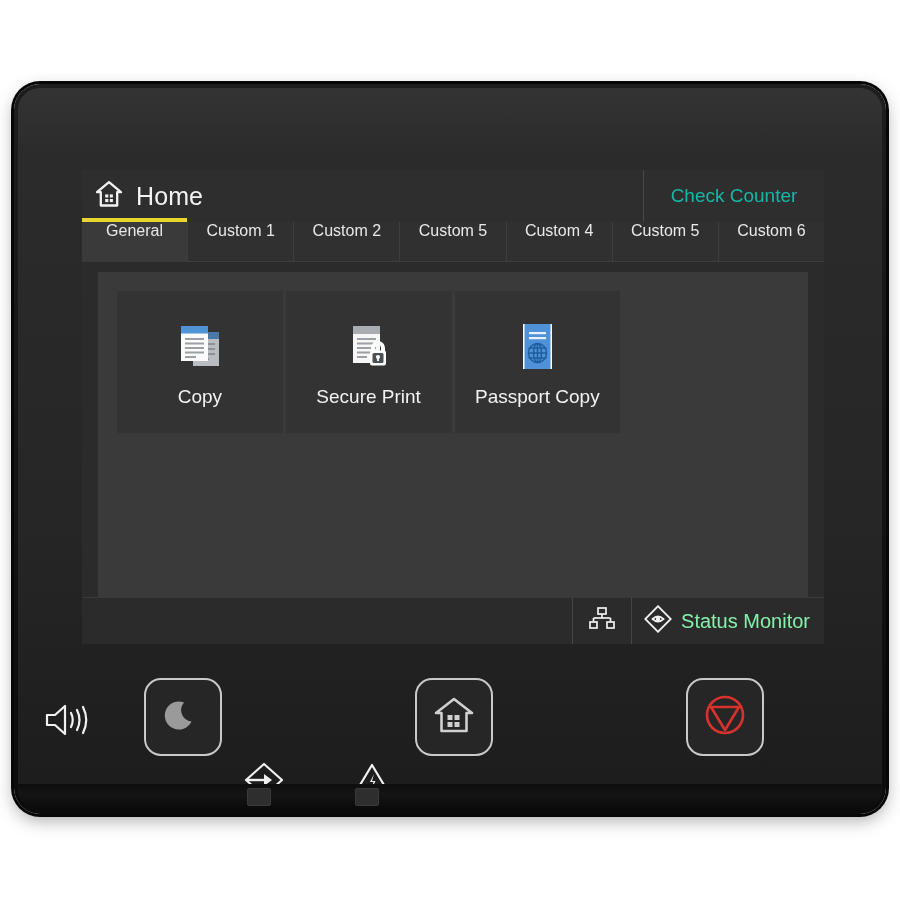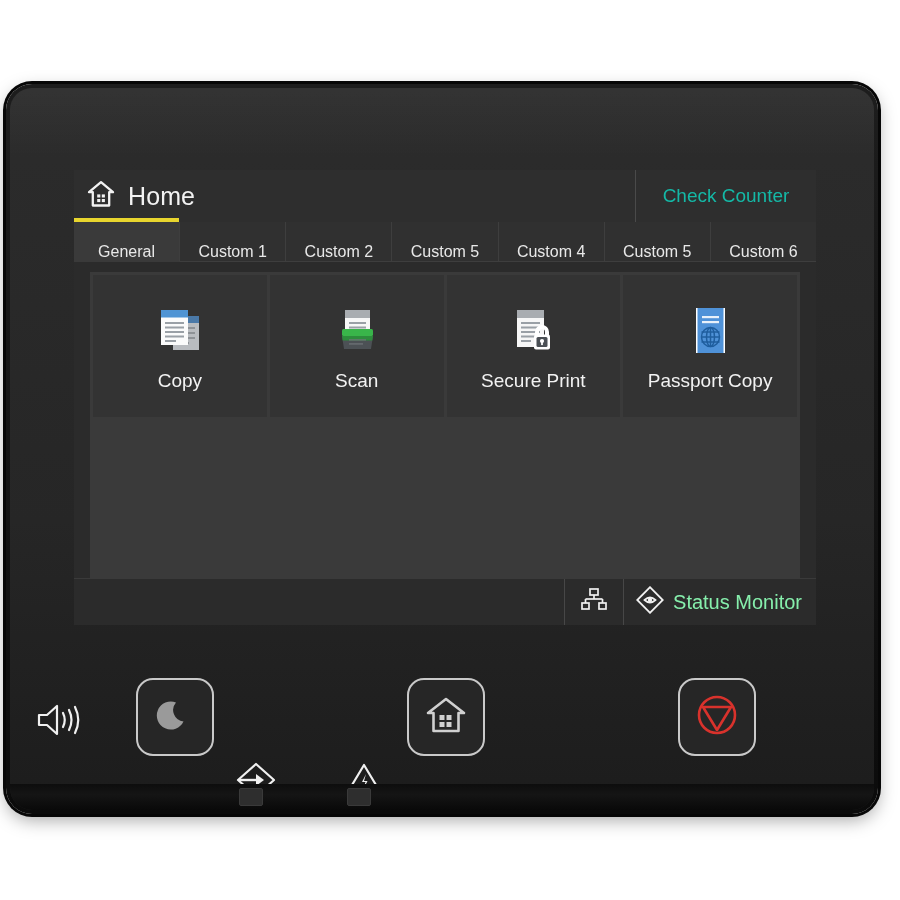--- a/index.html
+++ b/index.html
@@ -11,21 +11,21 @@
     width: 900px;
     height: 900px;
     font-family: "Liberation Sans", sans-serif;
     overflow: hidden;
     position: relative;
   }
 
   
   #device {
     position: absolute;
-    left: 6px;
+    left: 14px;
     top: 84px;
     width: 872px;
     height: 730px;
     background: linear-gradient(180deg, #1d1d1d 0%, #141414 55%, #0b0b0b 100%);
     border-radius: 26px;
     box-shadow: 0 0 0 3px #070707, 0 6px 18px rgba(0,0,0,0.35);
   }
   #device-inner {
     position: absolute;
     inset: 4px;
@@ -109,21 +109,21 @@
   #tab-bar {
     display: flex;
     height: 40px;
     flex: 0 0 auto;
     background: #242424;
   }
   .tab {
     flex: 1 1 0;
     position: relative;
     display: flex;
-    align-items: flex-end;
+    align-items: flex-start;
     justify-content: center;
     color: #e8e8e8;
     font-size: 16px;
     background: #303030;
     border-right: 1px solid #3e3e3e;
     border-bottom: 1px solid #3e3e3e;
   }
   .tab:last-child { border-right: none; }
   .tab.active {
     background: #3a3a3a;
@@ -145,21 +145,21 @@
     display: flex;
     justify-content: center;
   }
   #app-grid {
     width: 710px;
     background: #3a3a3a;
     display: grid;
     grid-template-columns: repeat(4, 1fr);
     grid-auto-rows: 142px;
     gap: 3px;
-    padding: 3px;
+    padding: 19px;
     align-content: start;
     box-sizing: border-box;
   }
   .app-tile {
     background: #333333;
     display: flex;
     flex-direction: column;
     align-items: center;
     justify-content: center;
     gap: 8px;
@@ -321,36 +321,20 @@
                 <rect x="14" y="20" width="19" height="2" fill="#9aa0a6"></rect>
                 <rect x="14" y="24.5" width="19" height="2" fill="#9aa0a6"></rect>
                 <rect x="14" y="29" width="19" height="2" fill="#9aa0a6"></rect>
                 <rect x="14" y="33.5" width="19" height="2" fill="#9aa0a6"></rect>
                 <rect x="14" y="38" width="11" height="2" fill="#9aa0a6"></rect>
               </svg>
             </span>
             <span class="app-label">Copy</span>
           </div>
 
-          <div class="app-tile">
-            <span class="app-icon">
-              <svg width="58" height="58" viewBox="0 0 58 58">
-                <rect x="17" y="8" width="25" height="34" fill="#f7f7f7"></rect>
-                <rect x="17" y="8" width="25" height="8" fill="#a9adb1"></rect>
-                <rect x="21" y="20" width="17" height="2" fill="#9aa0a6"></rect>
-                <rect x="21" y="24.5" width="17" height="2" fill="#9aa0a6"></rect>
-                <rect x="14" y="27" width="31" height="7" rx="1.5" fill="#39b54a"></rect>
-                <path d="M14 34 L45 34 L43 47 L16 47 Z" fill="#4c5155"></path>
-                <path d="M14 34 L45 34 L44.3 38.5 L14.7 38.5 Z" fill="#2d8c3c"></path>
-                <rect x="21" y="37" width="17" height="1.8" fill="#6f7377" opacity="0.7"></rect>
-                <rect x="21" y="41" width="14" height="1.8" fill="#6f7377" opacity="0.7"></rect>
-              </svg>
-            </span>
-            <span class="app-label">Scan</span>
-          </div>
 
 
           <div class="app-tile">
             <span class="app-icon">
               <svg width="58" height="58" viewBox="0 0 58 58">
                 <rect x="13" y="8" width="27" height="37" fill="#f7f7f7"></rect>
                 <rect x="13" y="8" width="27" height="8" fill="#a9adb1"></rect>
                 <rect x="17" y="20" width="19" height="2" fill="#9aa0a6"></rect>
                 <rect x="17" y="24.5" width="19" height="2" fill="#9aa0a6"></rect>
                 <rect x="17" y="29" width="19" height="2" fill="#9aa0a6"></rect>

